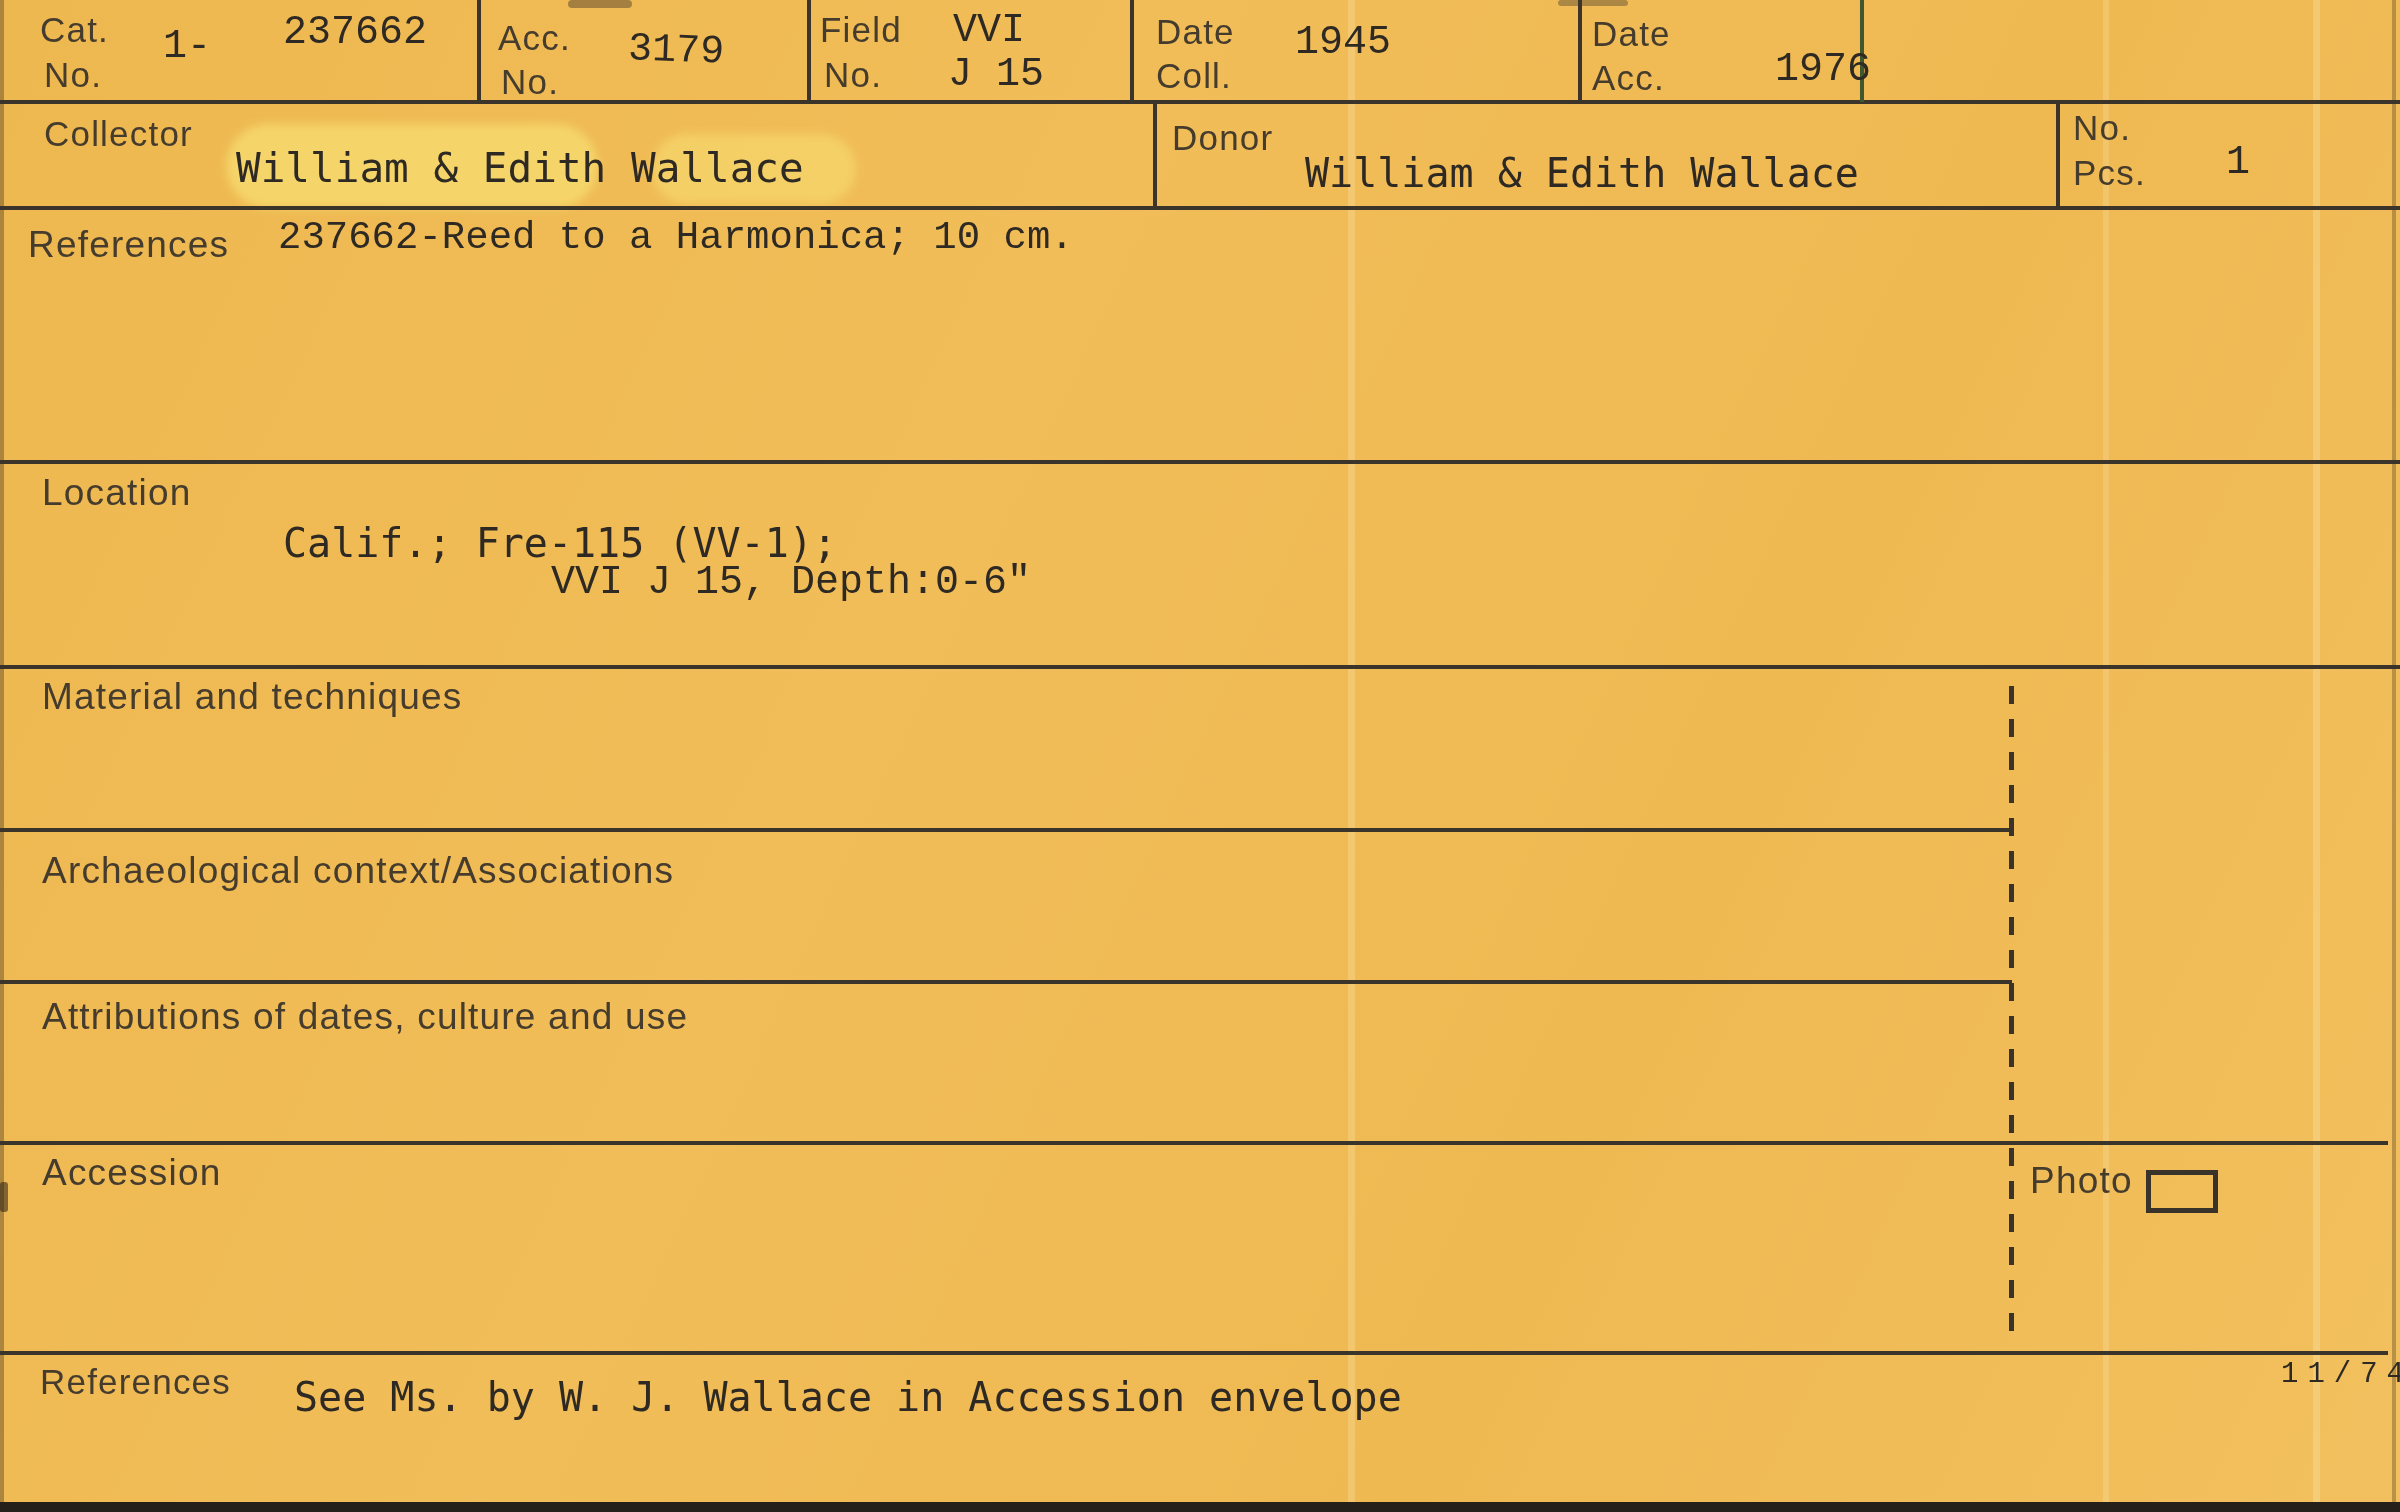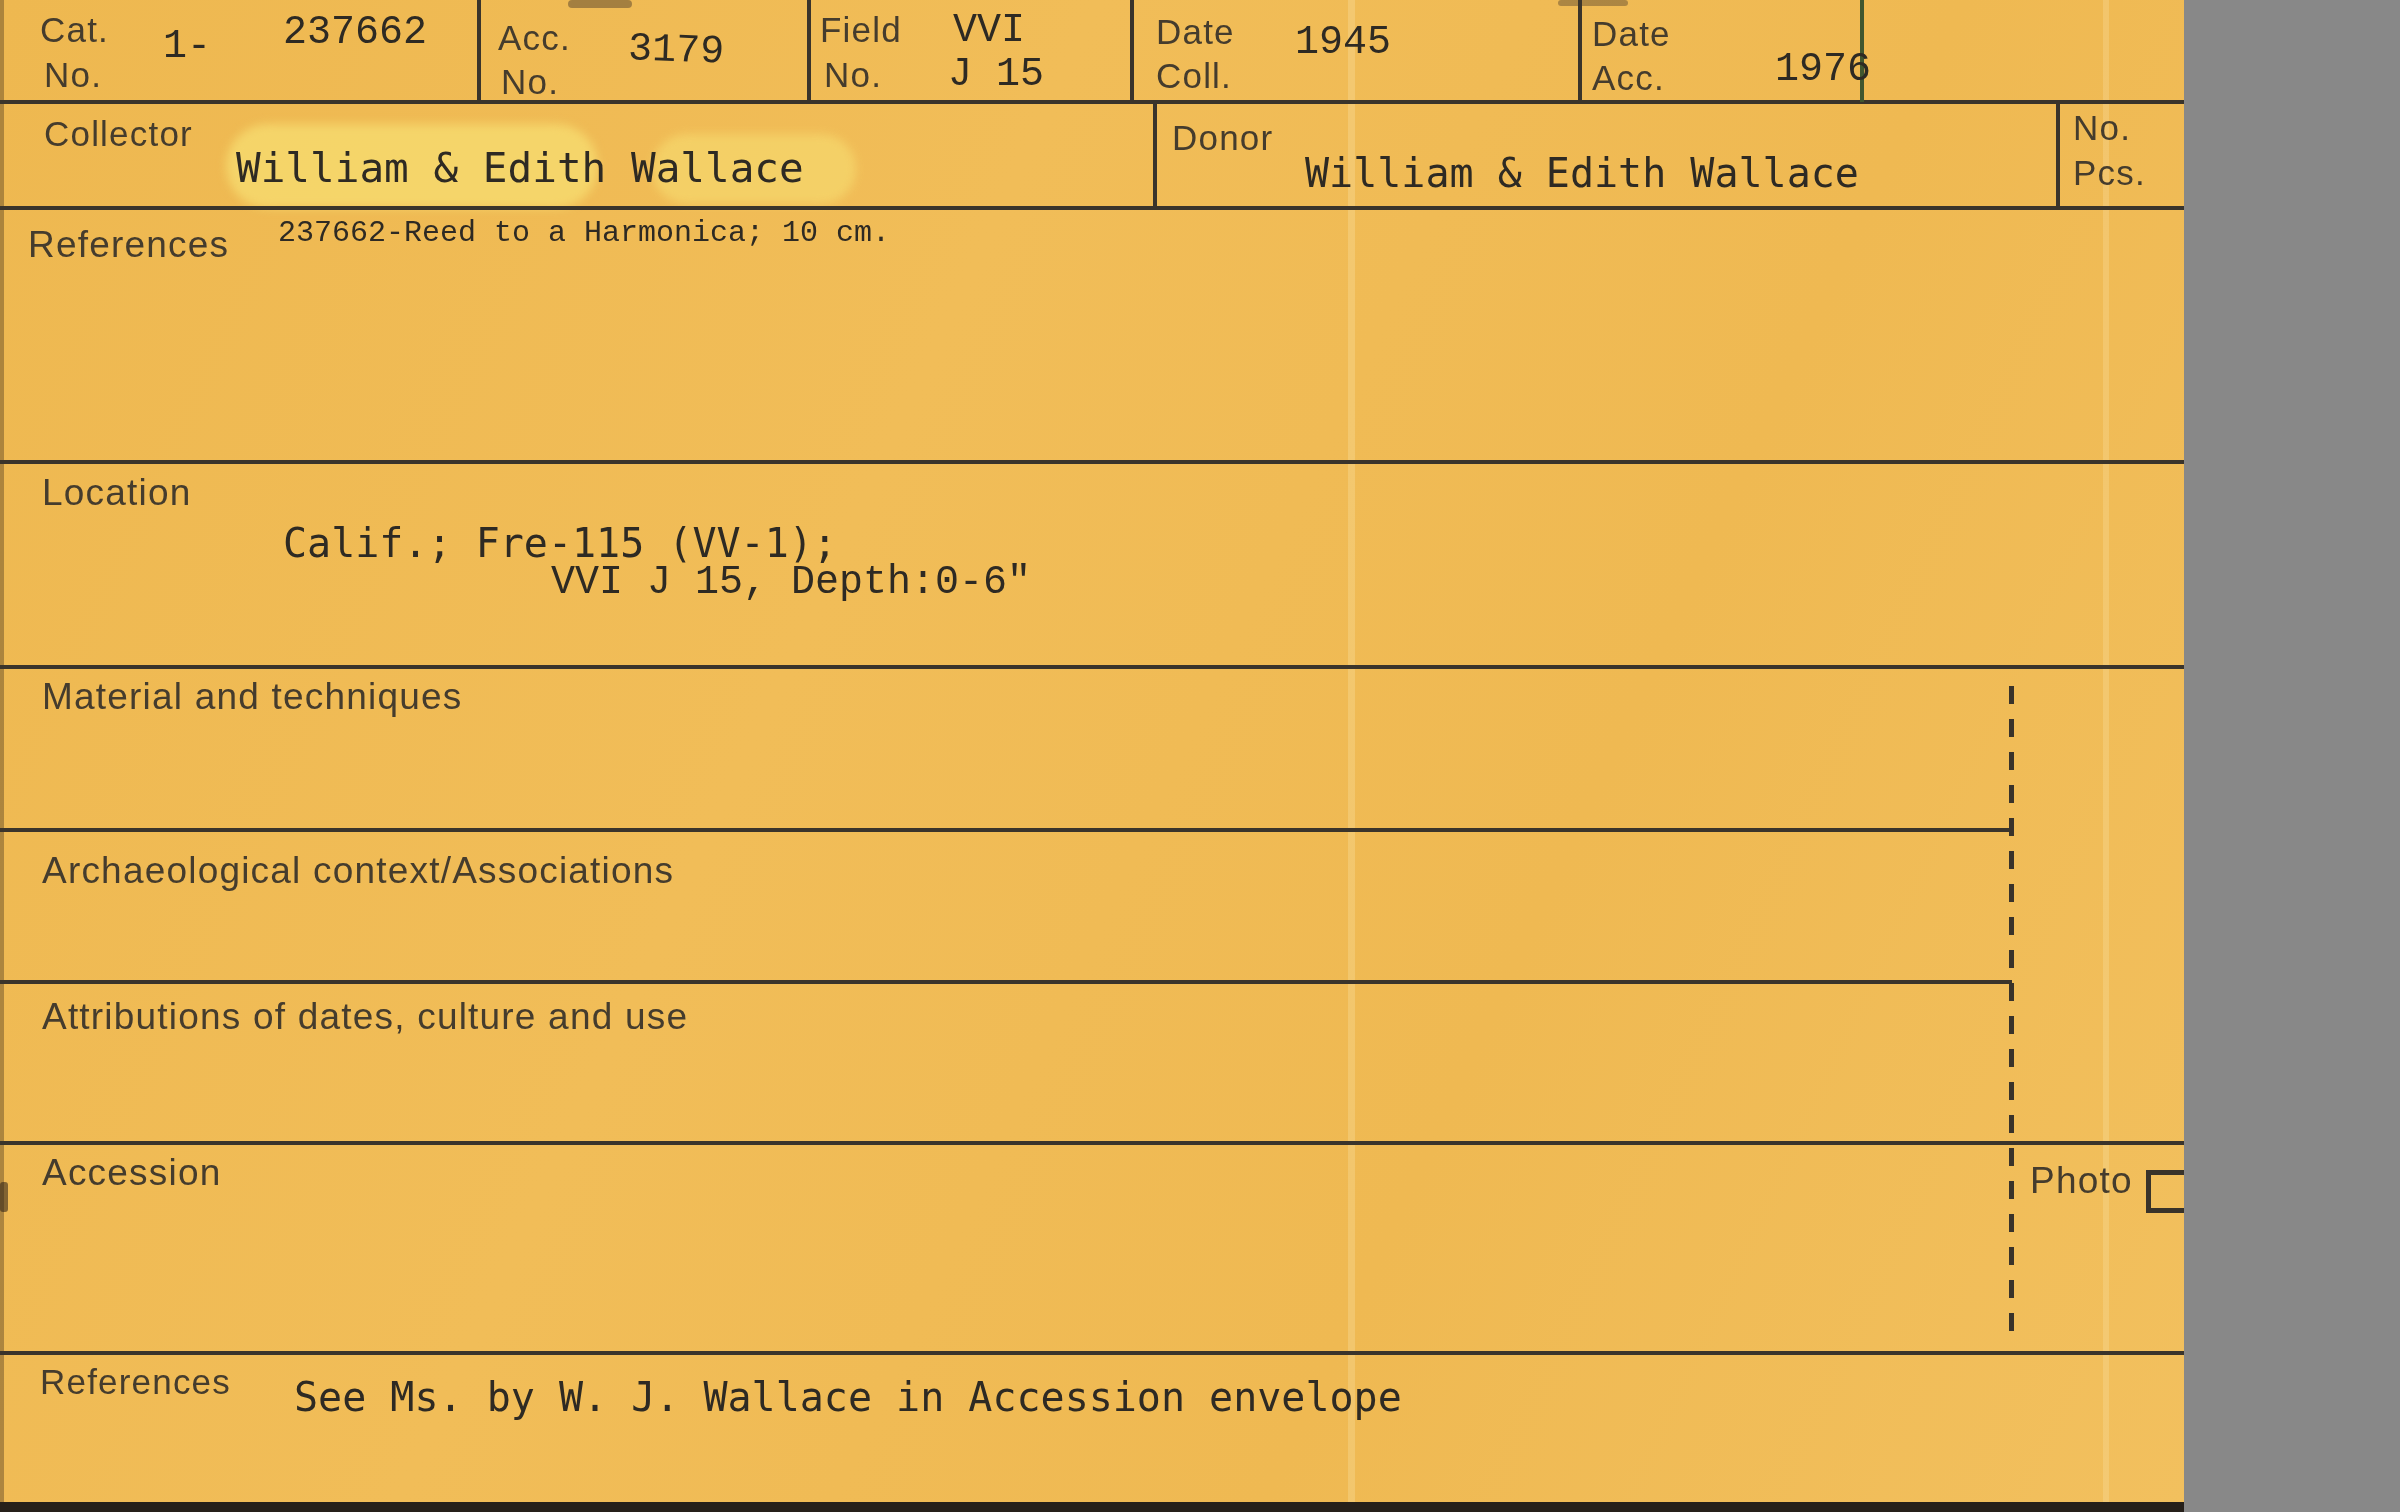--- a/index.html
+++ b/index.html
@@ -1,18 +1,18 @@
 <!DOCTYPE html>
 <html><head>
 <meta charset="utf-8">
 <style>
   html,body{margin:0;padding:0;background:#888;}
   .card{
     position:relative;
-    width:2184px;height:1512px;
+    width:2400px;height:1512px;
     overflow:hidden;
     background:linear-gradient(115deg,#eeb850 0%,#f1bd58 38%,#efb952 68%,#f2c05e 100%);
     font-family:"Liberation Sans",sans-serif;
   }
   .lbl{
     position:absolute;
     font-family:"Liberation Sans",sans-serif;
     font-size:35px;
     letter-spacing:1.2px;
     color:#453c2d;
@@ -107,21 +107,21 @@
   <div class="typed typed-alt" style="left:236px;top:144px;font-size:41px;">William &amp; Edith Wallace</div>
 
   <div class="lbl" style="left:1172px;top:118px;">Donor</div>
   <div class="typed typed-alt" style="left:1305px;top:150px;">William &amp; Edith Wallace</div>
 
   <div class="lbl" style="left:2073px;top:108px;">No.</div>
   <div class="lbl" style="left:2073px;top:153px;">Pcs.</div>
   <div class="typed" style="left:2226px;top:140px;">1</div>
 
   <div class="lbl lbl-lg" style="left:28px;top:224px;">References</div>
-  <div class="typed" style="left:278px;top:216px;font-size:30px;">237662-Reed to a Harmonica; 10 cm.</div>
+  <div class="typed" style="left:278px;top:216px;font-size:39px;">237662-Reed to a Harmonica; 10 cm.</div>
 
   <div class="lbl lbl-lg" style="left:42px;top:472px;">Location</div>
   <div class="typed typed-alt" style="left:283px;top:520px;">Calif.; Fre-115 (VV-1);</div>
   <div class="typed" style="left:551px;top:560px;">VVI J 15, Depth:0-6"</div>
 
   <div class="lbl lbl-lg" style="left:42px;top:676px;">Material and techniques</div>
   <div class="lbl lbl-lg" style="left:42px;top:850px;">Archaeological context/Associations</div>
   <div class="lbl lbl-lg" style="left:42px;top:996px;">Attributions of dates, culture and use</div>
   <div class="lbl lbl-lg" style="left:42px;top:1152px;">Accession</div>
 

